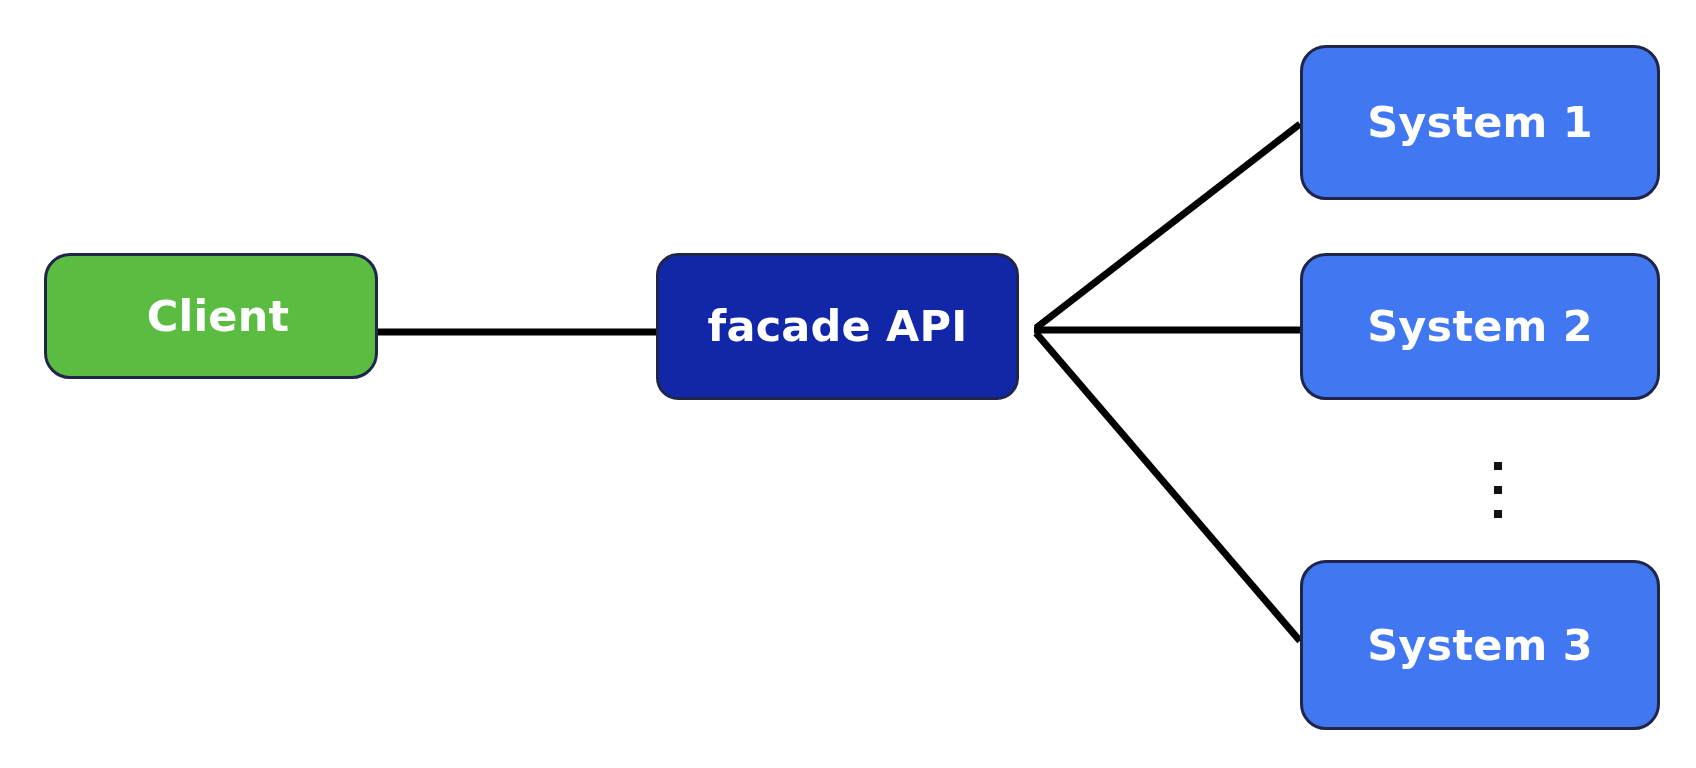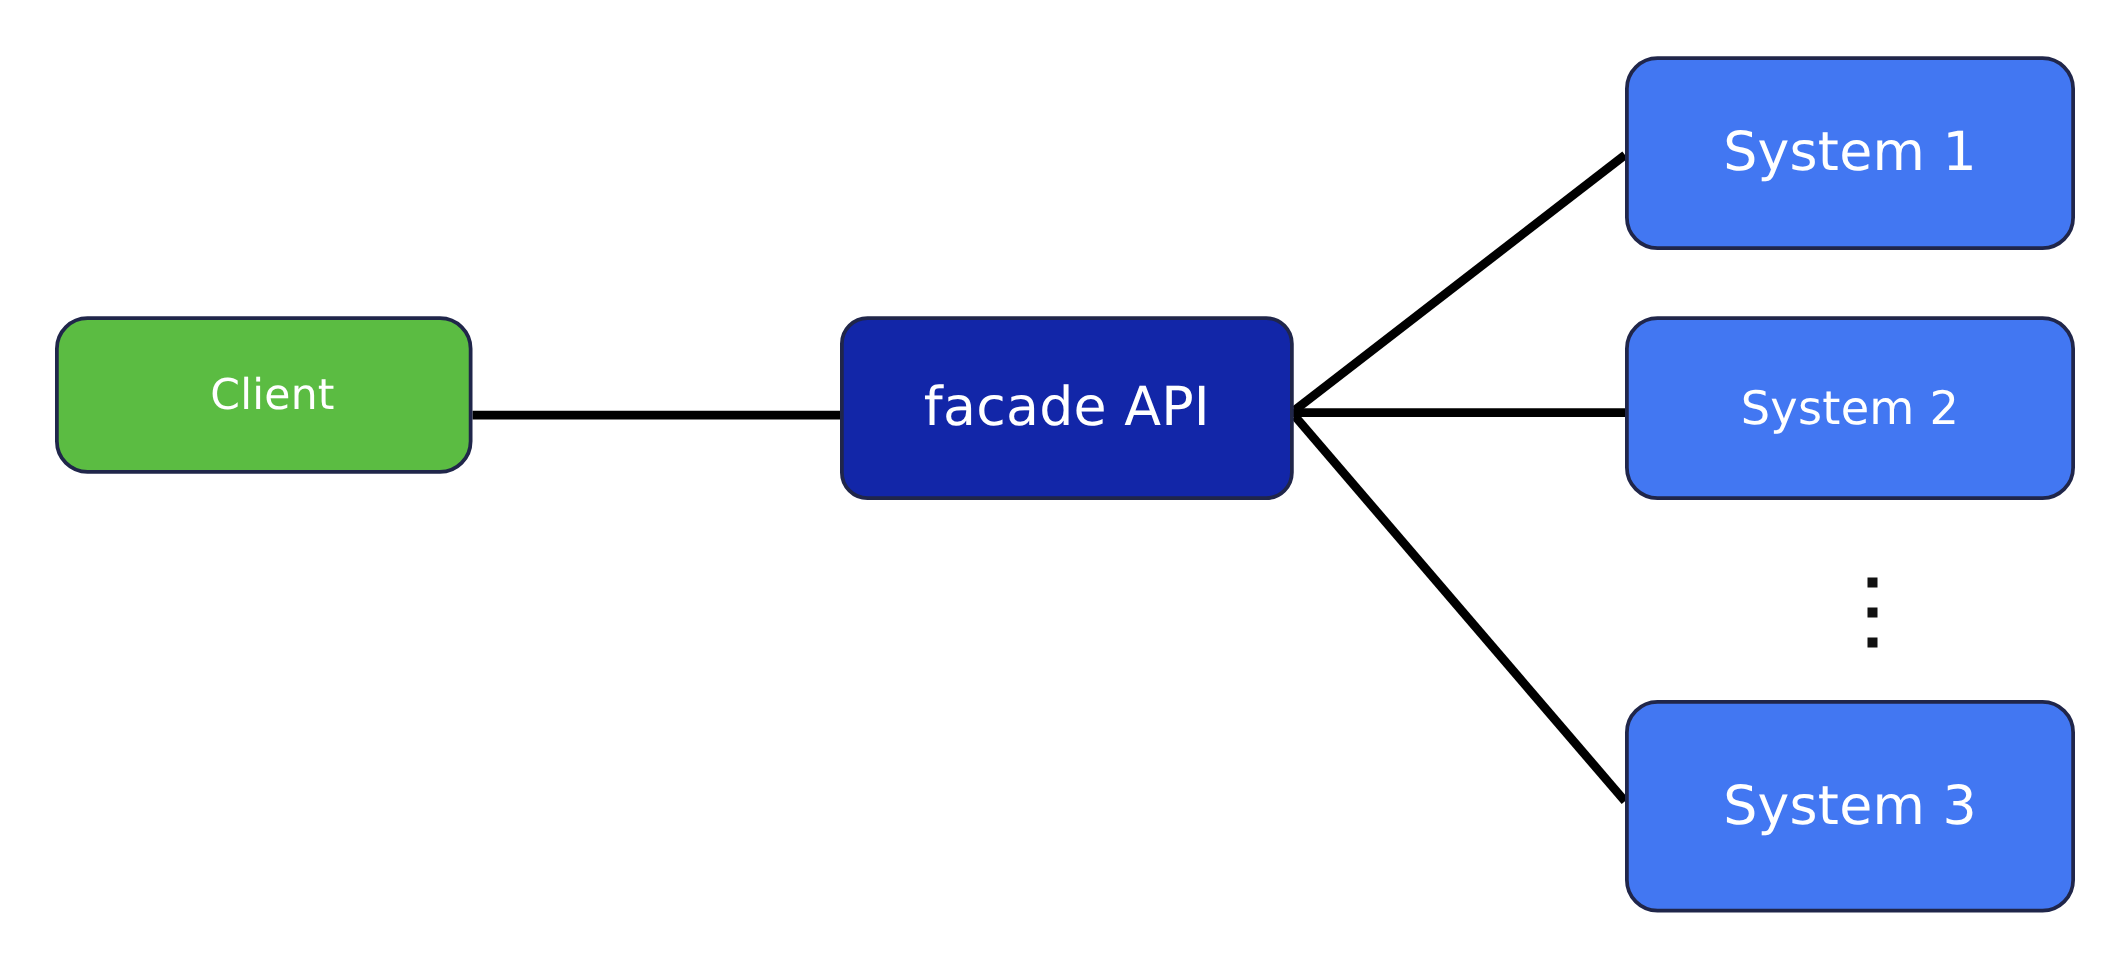--- a/index.html
+++ b/index.html
@@ -28,56 +28,56 @@
   }
   .node {
     position: absolute;
     box-sizing: border-box;
     display: flex;
     align-items: center;
     justify-content: center;
     border: 3px solid #20264a;
     border-radius: 26px;
     color: #ffffff;
-    font-weight: 400;
+    font-weight: 700;
     letter-spacing: 0.2px;
     white-space: nowrap;
     z-index: 2;
   }
   .node-label {
     display: block;
     line-height: 1;
   }
 
   
   #node-client {
     left: 44px;  top: 253px;
     width: 334px; height: 126px;
     background: #5bbc42;
-    font-size: 34px;
+    font-size: 43px;
     padding-left: 14px;
   }
   #node-facade {
-    left: 672px; top: 253px;
+    left: 656px; top: 253px;
     width: 363px; height: 147px;
     background: #1226a8;
     font-size: 43px;
     border-radius: 22px;
   }
   #node-system-1 {
     left: 1300px; top: 45px;
     width: 360px; height: 155px;
     background: #4277f2;
     font-size: 43px;
   }
   #node-system-2 {
     left: 1300px; top: 253px;
     width: 360px; height: 147px;
     background: #4277f2;
-    font-size: 37px;
+    font-size: 43px;
   }
   #node-system-3 {
     left: 1300px; top: 560px;
     width: 360px; height: 170px;
     background: #4277f2;
     font-size: 43px;
   }
 
   
   #ellipsis {

